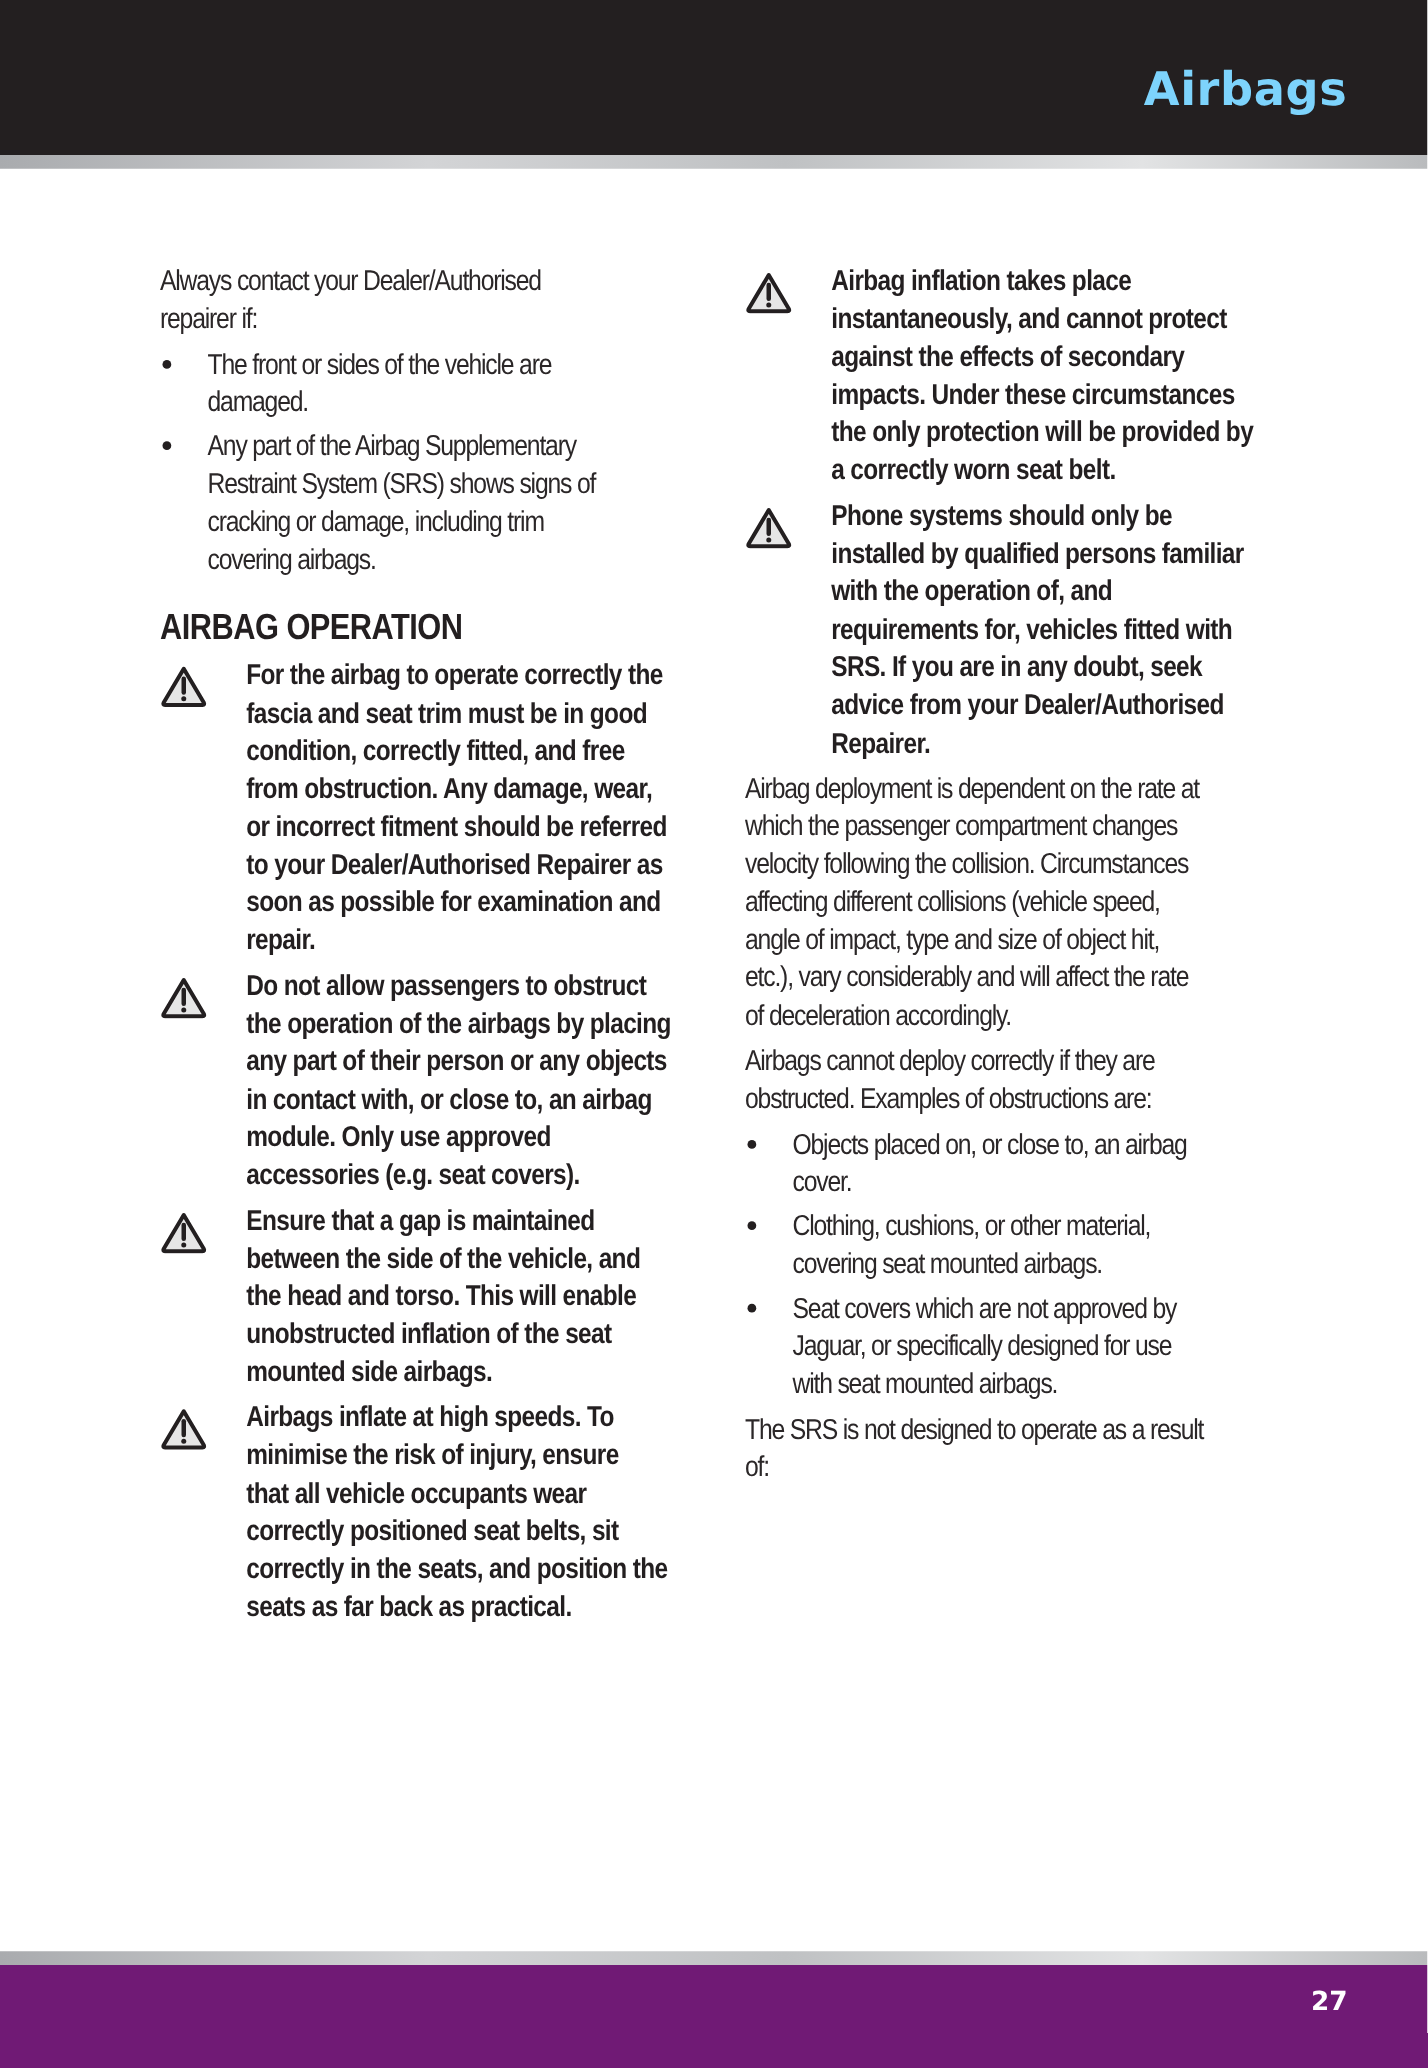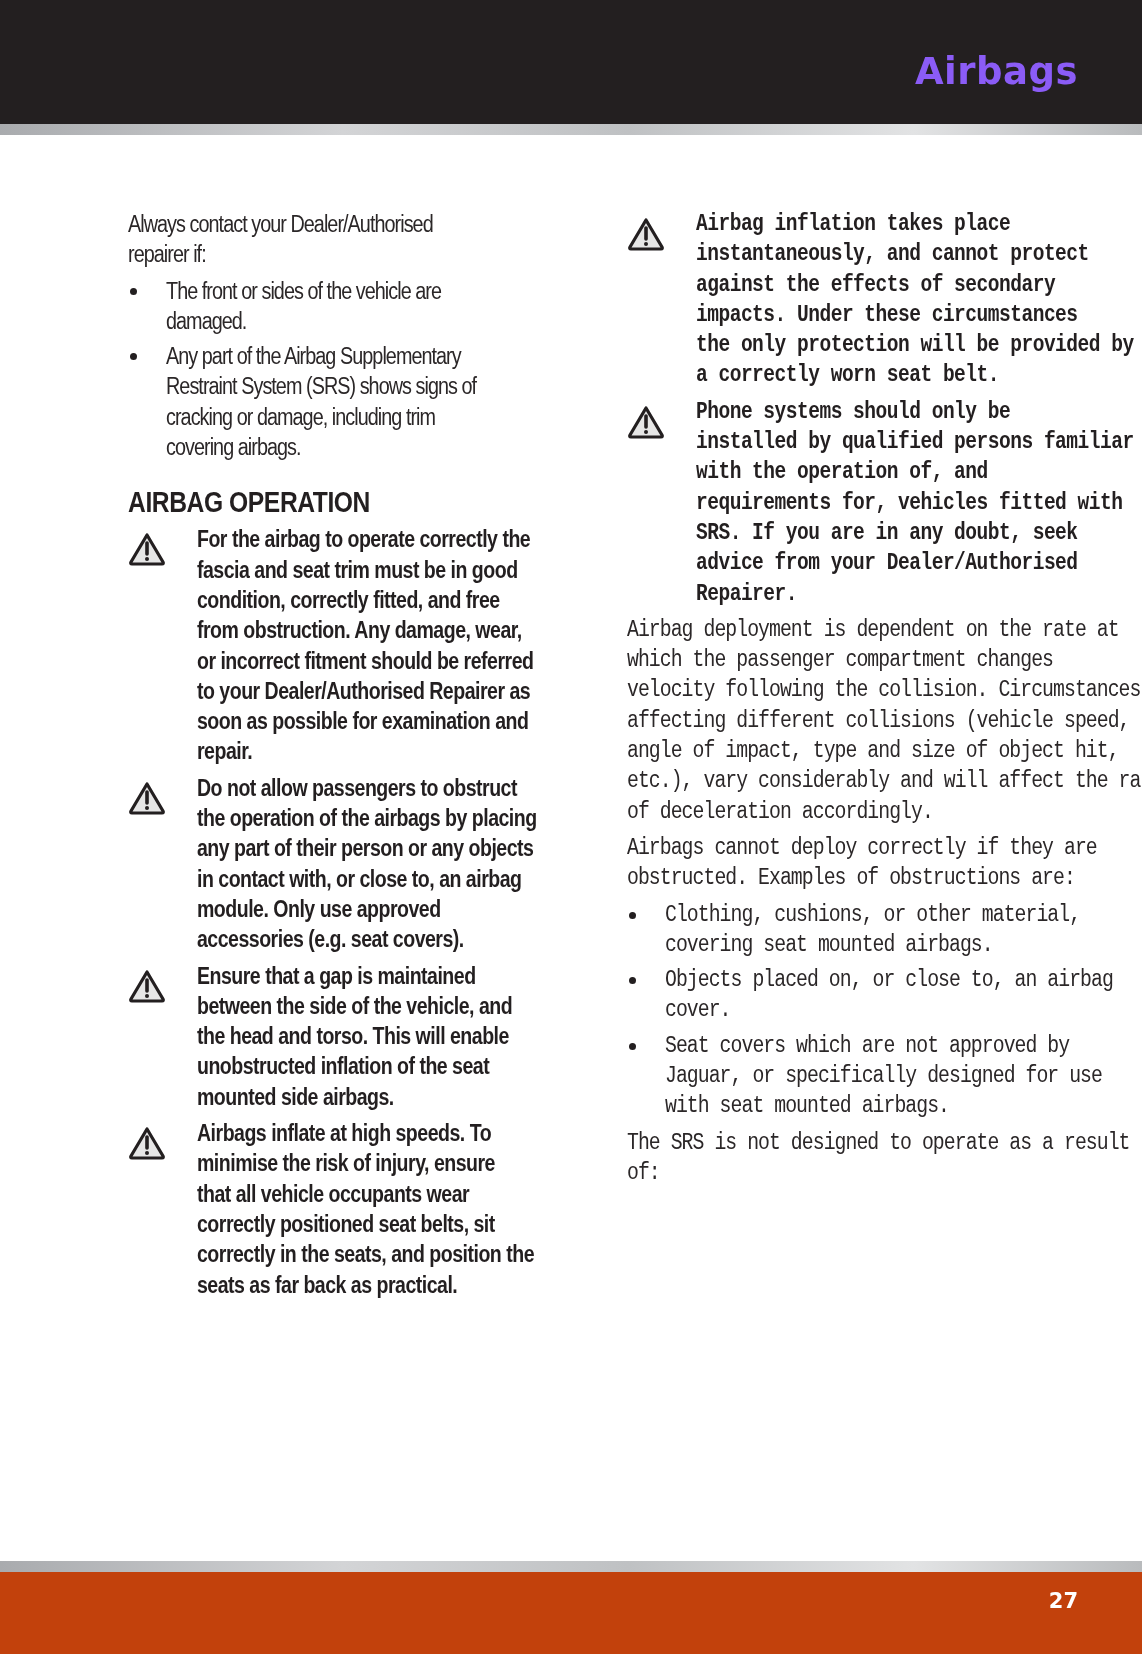--- a/index.html
+++ b/index.html
@@ -6,41 +6,41 @@
   body {
     width: 1142px; height: 1654px; position: relative; overflow: hidden;
     background: #ffffff; font-family: "Liberation Sans", sans-serif; color: #231f20;
   }
   .header {
     position: absolute; left: 0; top: 0; width: 1142px; height: 124px;
     background: #231f20;
   }
   .header-title {
     position: absolute; right: 64px; top: 50px;
-    color: #8b5cf6; font-family: "DejaVu Sans", sans-serif; font-weight: bold;
+    color: #7dd3fc; font-family: "DejaVu Sans", sans-serif; font-weight: bold;
     font-size: 37px; letter-spacing: 0.5px;
   }
   .stripe {
     position: absolute; left: 0; width: 1142px; height: 11px;
     background: linear-gradient(to right, #a9abae 0%, #d3d4d6 30%, #bfc1c3 55%, #e2e3e4 80%, #b9bbbd 100%);
   }
   .stripe.top { top: 124px; }
   .stripe.bottom { top: 1561px; }
   .footer {
     position: absolute; left: 0; top: 1572px; width: 1142px; height: 82px;
-    background: #c2410c;
+    background: #701a75;
   }
   .page-number {
     position: absolute; right: 64px; top: 17px; color: #ffffff;
     font-family: "DejaVu Sans", sans-serif; font-weight: bold; font-size: 21px;
   }
 
   .col { position: absolute; top: 164px; margin-top: 45px; }
   .col.left { left: 128px; width: 450px; }
-  .col.right { left: 627px; width: 455px; font-family: Liberation Mono, monospace; }
+  .col.right { left: 596px; width: 455px; }
 
   .line {
     display: block; white-space: nowrap; font-size: 23px; line-height: 30.3px;
     letter-spacing: -1.1px; transform-origin: left center;
   }
   .reg { font-weight: normal; color: #2b2728; transform: scaleX(0.86); }
   .bold { font-weight: bold; color: #231f20; transform: scaleX(0.85); letter-spacing: -0.6px; }
 
   .para { margin-bottom: 6px; }
   .bullet-list { margin: 0 0 6px 0; padding: 0; list-style: none; }
@@ -190,27 +190,27 @@
   </div>
 
   <div class="para">
     <span class="line reg">Airbags cannot deploy correctly if they are</span>
     <span class="line reg">obstructed. Examples of obstructions are:</span>
   </div>
 
   <ul class="bullet-list">
     <li class="bullet-item">
       <span class="bullet-dot"></span>
+      <span class="line reg">Objects placed on, or close to, an airbag</span>
+      <span class="line reg">cover.</span>
+    </li>
+    <li class="bullet-item">
+      <span class="bullet-dot"></span>
       <span class="line reg">Clothing, cushions, or other material,</span>
       <span class="line reg">covering seat mounted airbags.</span>
-    </li>
-    <li class="bullet-item">
-      <span class="bullet-dot"></span>
-      <span class="line reg">Objects placed on, or close to, an airbag</span>
-      <span class="line reg">cover.</span>
     </li>
     <li class="bullet-item">
       <span class="bullet-dot"></span>
       <span class="line reg">Seat covers which are not approved by</span>
       <span class="line reg">Jaguar, or specifically designed for use</span>
       <span class="line reg">with seat mounted airbags.</span>
     </li>
   </ul>
 
 

